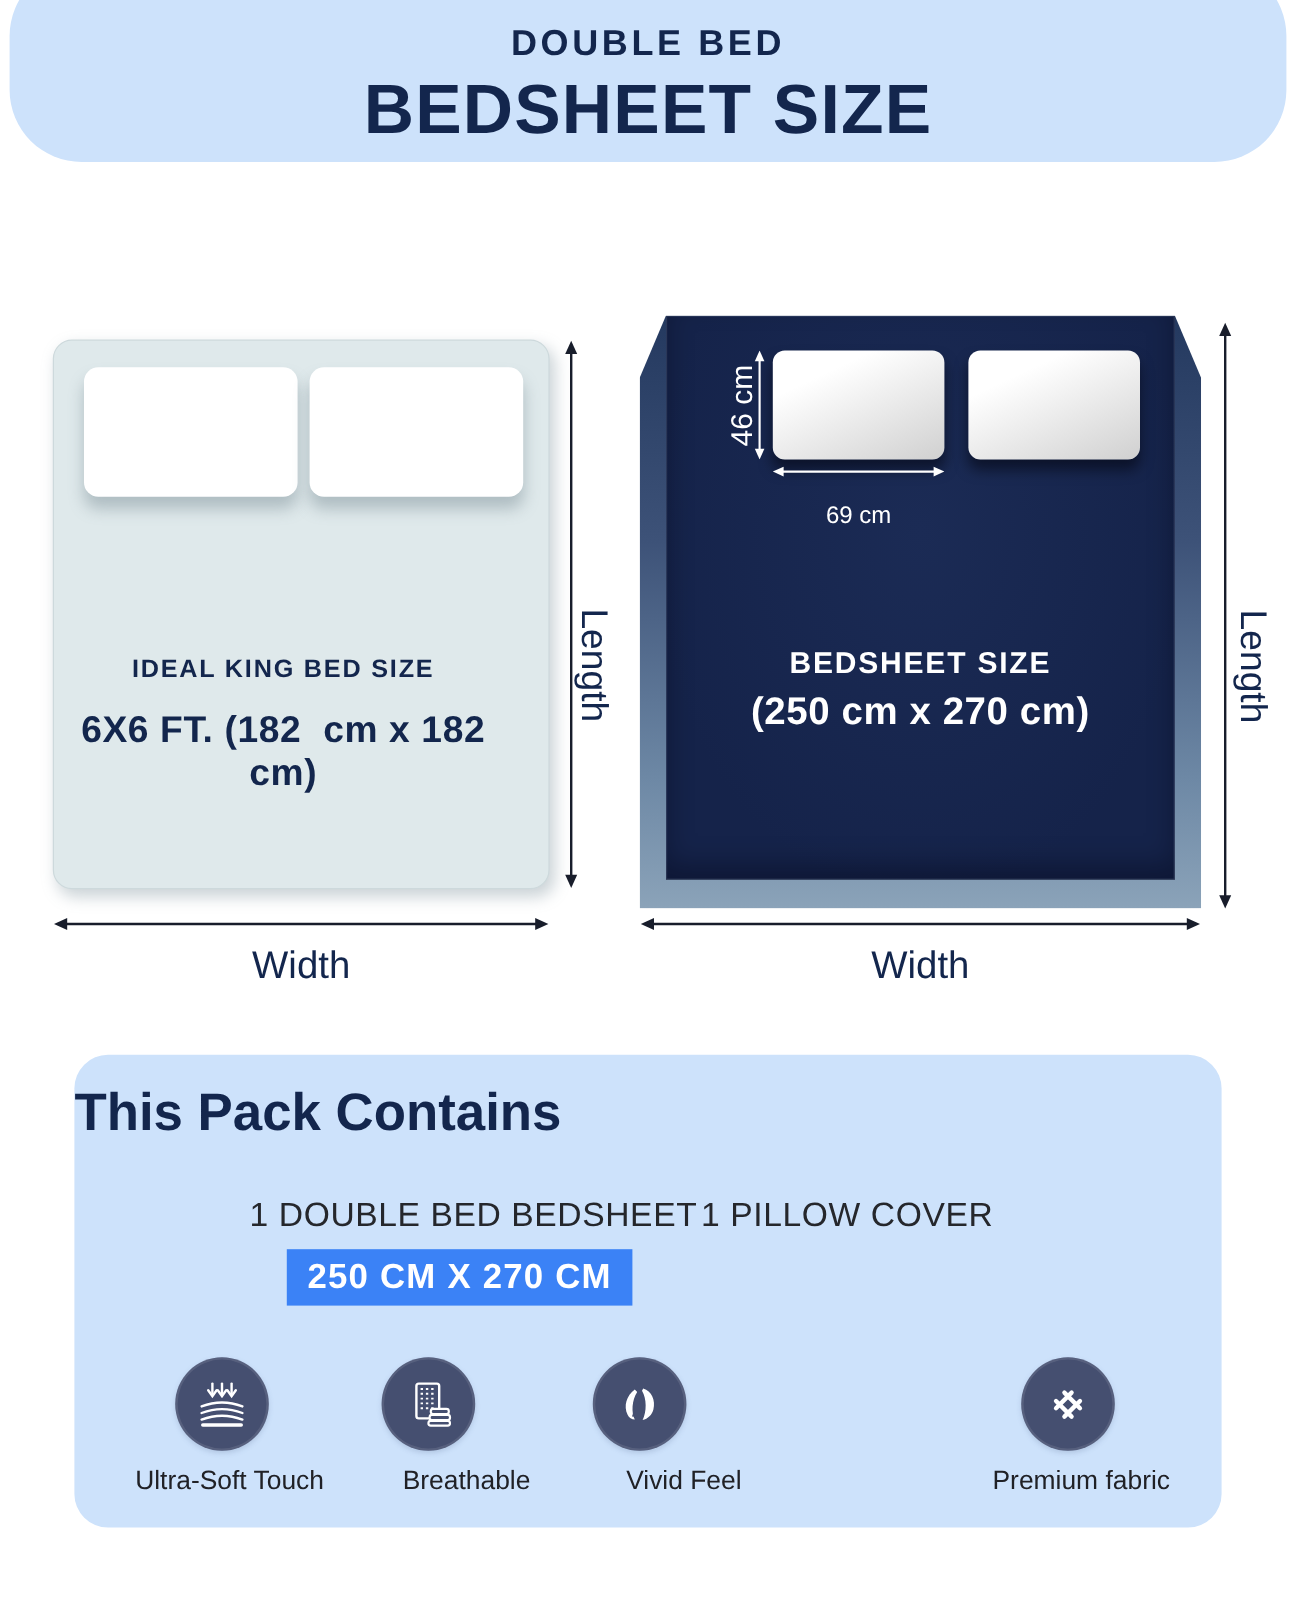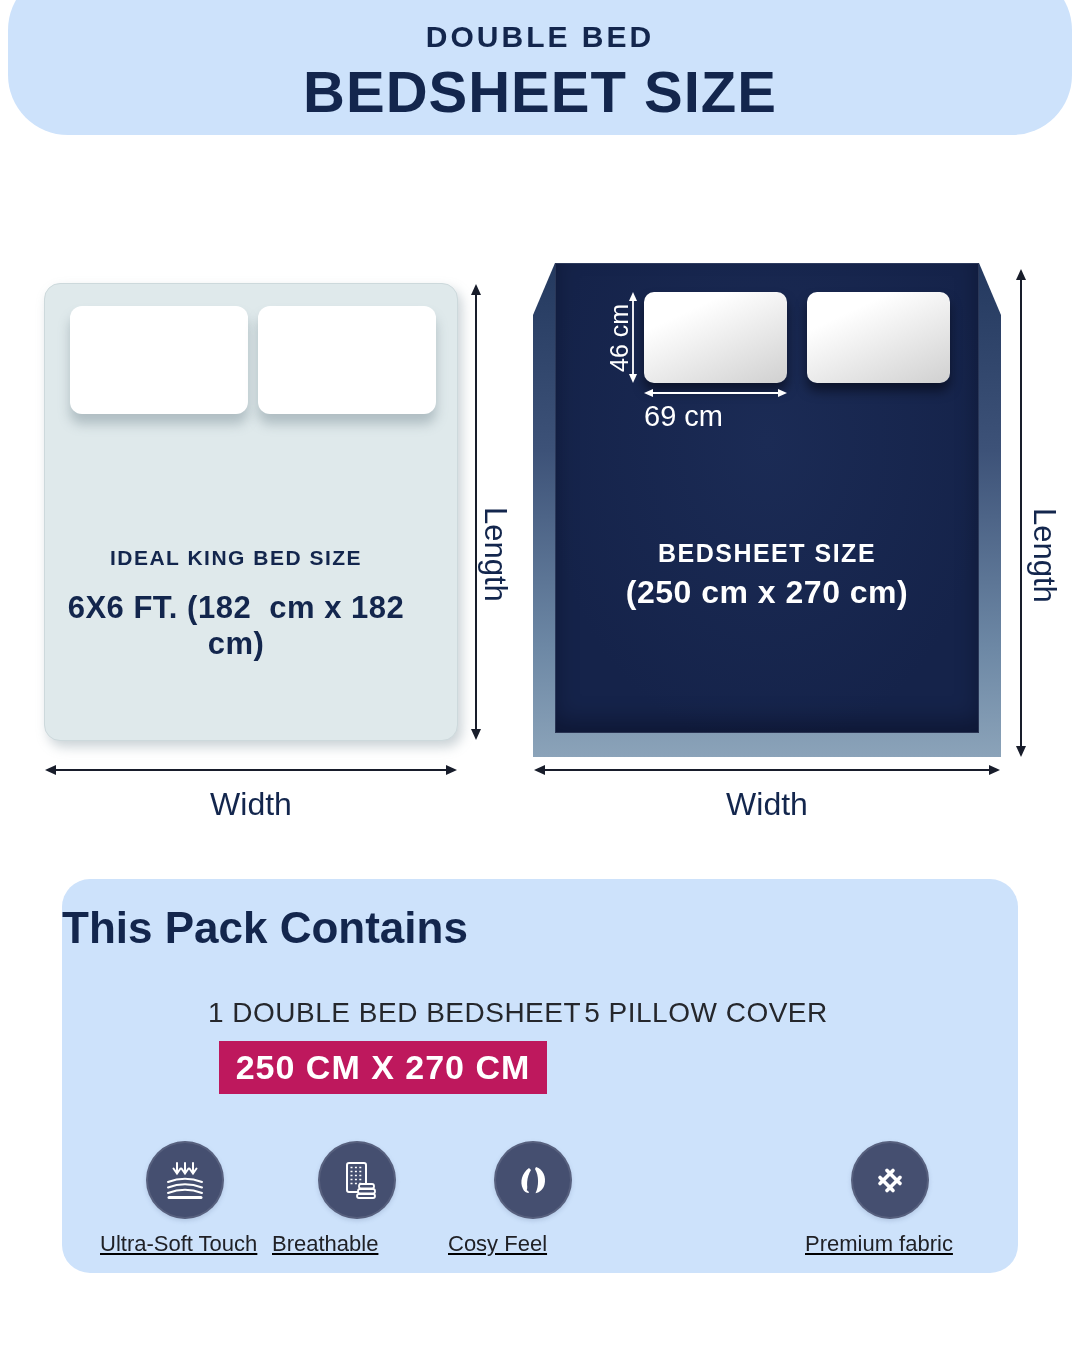--- a/index.html
+++ b/index.html
@@ -38,42 +38,42 @@
   .sheet .sp1{left:89px;} .sheet .sp2{left:252px;}
   .sheet-text{position:absolute;left:0;top:276px;width:100%;text-align:center;color:#ffffff;}
   .sheet-line1{font-size:25px;font-weight:700;letter-spacing:1.5px;}
   .sheet-line2{font-size:32px;font-weight:600;letter-spacing:.5px;margin-top:6px;}
 
   
   .lbl-46{position:absolute;left:50px;top:29px;height:91px;display:flex;align-items:center;justify-content:center;
           writing-mode:vertical-rl;transform:rotate(180deg);color:#fff;font-size:25px;font-weight:500;}
   .arr46{position:absolute;left:72px;top:29px;}
   .arr69{position:absolute;left:89px;top:124px;}
-  .lbl-69{position:absolute;left:89px;top:137px;width:143px;text-align:left;color:#fff;
-          font-size:29px;font-weight:500;}
+  .lbl-69{position:absolute;left:89px;top:156px;width:143px;text-align:center;color:#fff;
+          font-size:20px;font-weight:500;}
 
   
   .dim{position:absolute;}
   .dim-label{position:absolute;color:#13264d;font-weight:500;}
   .len-lbl{display:flex;align-items:center;justify-content:center;writing-mode:vertical-rl;
            font-size:31px;}
   .len-lbl span{transform:translateY(42px);}
   .wid-lbl{text-align:center;font-size:32px;}
 
   
   .panel{position:absolute;left:62px;top:879px;width:956px;height:394px;background:#cde2fb;border-radius:28px;}
   .panel-title{position:absolute;left:0;top:24px;width:100%;text-align:left;margin:0;
                font-size:44px;font-weight:800;color:#13264d;}
   .col{position:absolute;top:118px;width:350px;text-align:center;}
   .col1{left:146px;} .col2{left:469px;}
   .col-label{font-size:28px;letter-spacing:.5px;color:#25272c;font-weight:500;white-space:nowrap;}
-  .col-badge{display:inline-block;margin-top:12px;background:#be185d;color:#ffffff;
-             font-size:34px;font-weight:700;letter-spacing:1px;padding:7px 17px;}
-
-  .feat{position:absolute;top:262px;width:170px;text-align:left;text-decoration:underline;}
+  .col-badge{display:inline-block;margin-top:12px;background:#3b82f6;color:#ffffff;
+             font-size:29px;font-weight:700;letter-spacing:1px;padding:7px 17px;}
+
+  .feat{position:absolute;top:252px;width:170px;text-align:right;}
   .f1{left:38px;} .f2{left:210px;} .f3{left:386px;} .f4{left:563px;} .f5{left:743px;}
   .feat-circle{width:78px;height:78px;border-radius:50%;background:#454f70;margin:0 auto;
                display:flex;align-items:center;justify-content:center;
                box-shadow:inset 0 0 0 2px rgba(255,255,255,.10), 0 2px 4px rgba(100,120,160,.25);}
   .feat-label{margin-top:12px;font-size:22px;color:#202126;font-weight:500;white-space:nowrap;}
 
   svg{display:block;}
 </style>
 </head>
 <body>
@@ -150,21 +150,21 @@
   <div class="dim-label wid-lbl" style="left:533px;top:786px;width:468px;">Width</div>
 
   <section class="panel">
     <h2 class="panel-title">This Pack Contains</h2>
 
     <div class="col col1">
       <div class="col-label">1 DOUBLE BED BEDSHEET</div>
       <div class="col-badge">250 CM X 270 CM</div>
     </div>
     <div class="col col2">
-      <div class="col-label">5 PILLOW COVER</div>
+      <div class="col-label">1 PILLOW COVER</div>
     </div>
 
     <div class="feat f1">
       <div class="feat-circle">
         <svg width="48" height="48" viewBox="0 0 48 48" fill="none" stroke="#ffffff" stroke-width="2" stroke-linecap="round">
           <line x1="16" y1="7" x2="16" y2="16"></line>
             <polyline points="12.5,12.5 16,17.5 19.5,12.5"></polyline>
           <line x1="24" y1="7" x2="24" y2="16"></line>
             <polyline points="20.5,12.5 24,17.5 27.5,12.5"></polyline>
           <line x1="32" y1="7" x2="32" y2="16"></line>
@@ -196,21 +196,21 @@
     </div>
 
     <div class="feat f3">
       <div class="feat-circle">
         <svg width="48" height="48" viewBox="0 0 48 48">
           <path d="M20 12 C13 17 10.5 26 14 33 C15 35.5 17.5 37 20 37 C17 31 17.5 21 22 14 Z" fill="#ffffff"></path>
           <path d="M27 11 C34 13 37.5 21 35.5 28.5 C34.3 33 31 36.3 26.5 37.3 C30 30.5 30 19.5 26 13 Z" fill="#ffffff"></path>
           <path d="M18.5 34 C20.5 28 23 22 26.5 17" stroke="#454f70" stroke-width="1.4" fill="none" stroke-linecap="round"></path>
         </svg>
       </div>
-      <div class="feat-label">Cosy Feel</div>
+      <div class="feat-label">Vivid Feel</div>
     </div>
 
 
     <div class="feat f5">
       <div class="feat-circle">
         <svg width="48" height="48" viewBox="0 0 48 48" fill="none" stroke="#ffffff" stroke-width="3.6" stroke-linecap="round">
           <line x1="14" y1="21.5" x2="27" y2="34.5"></line>
           <line x1="21" y1="14.5" x2="34" y2="27.5"></line>
           <line x1="27" y1="14.5" x2="14" y2="27.5"></line>
           <line x1="34" y1="21.5" x2="21" y2="34.5"></line>

